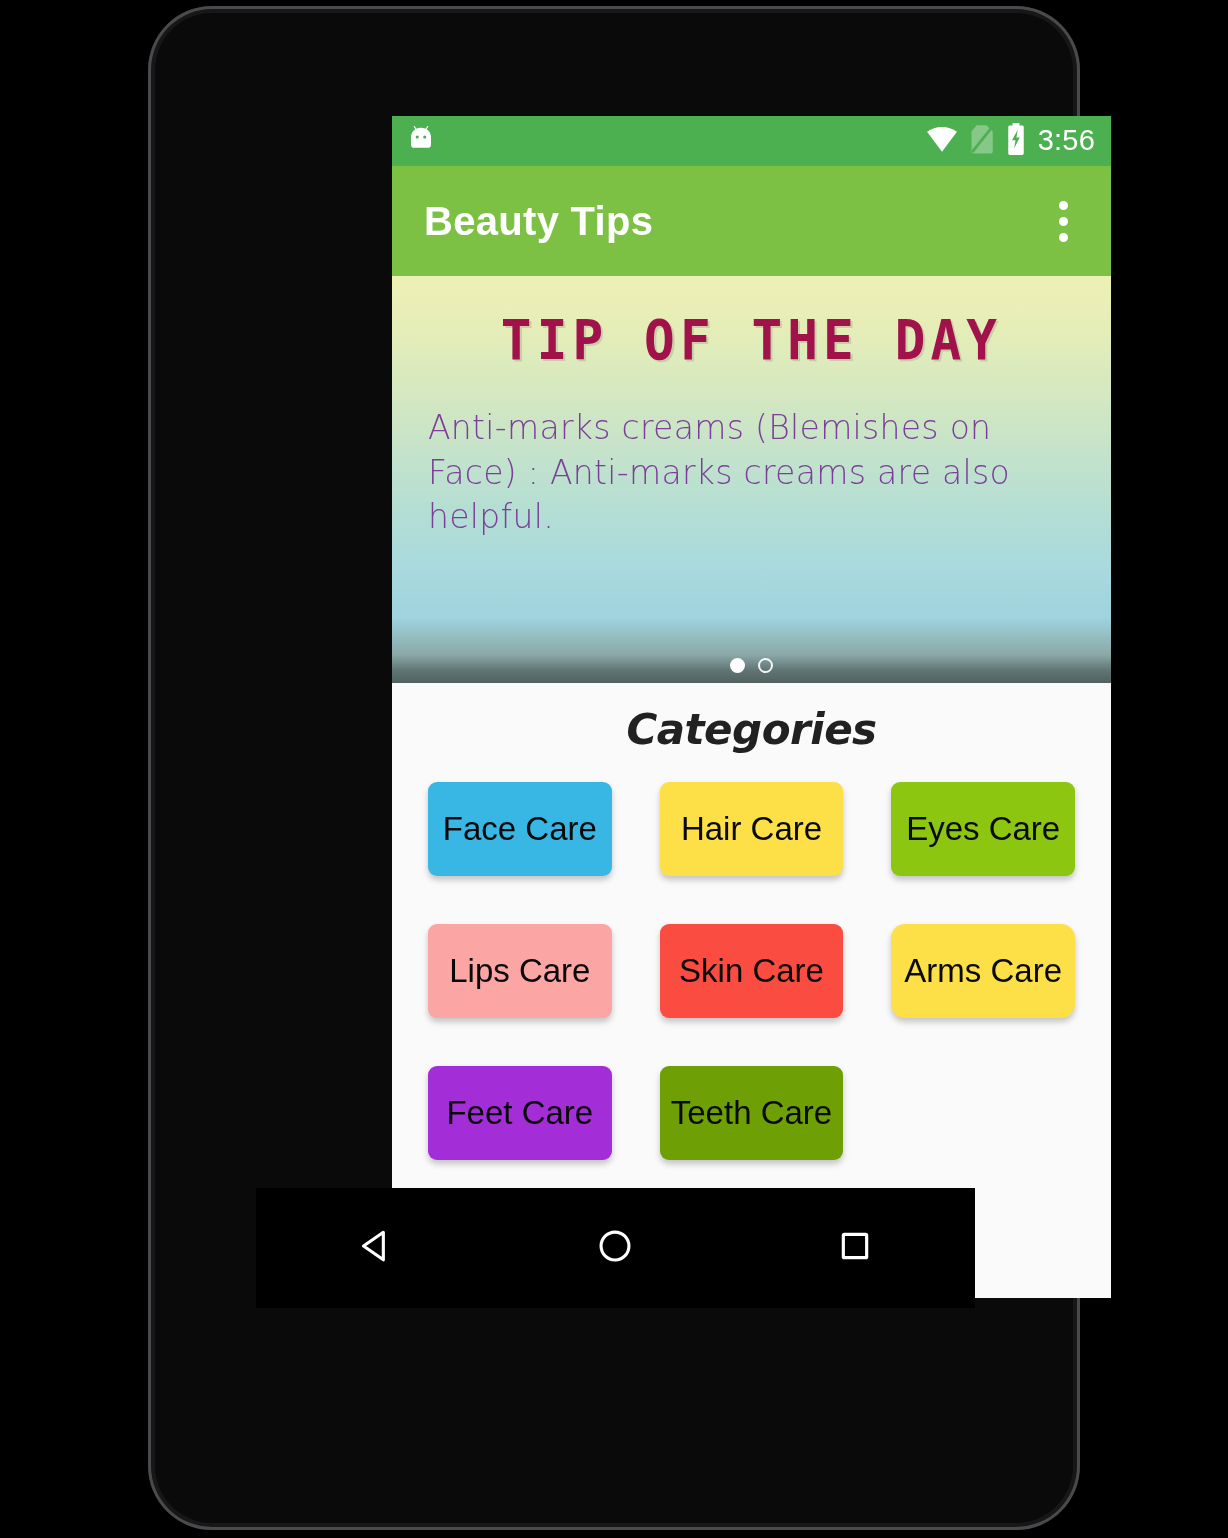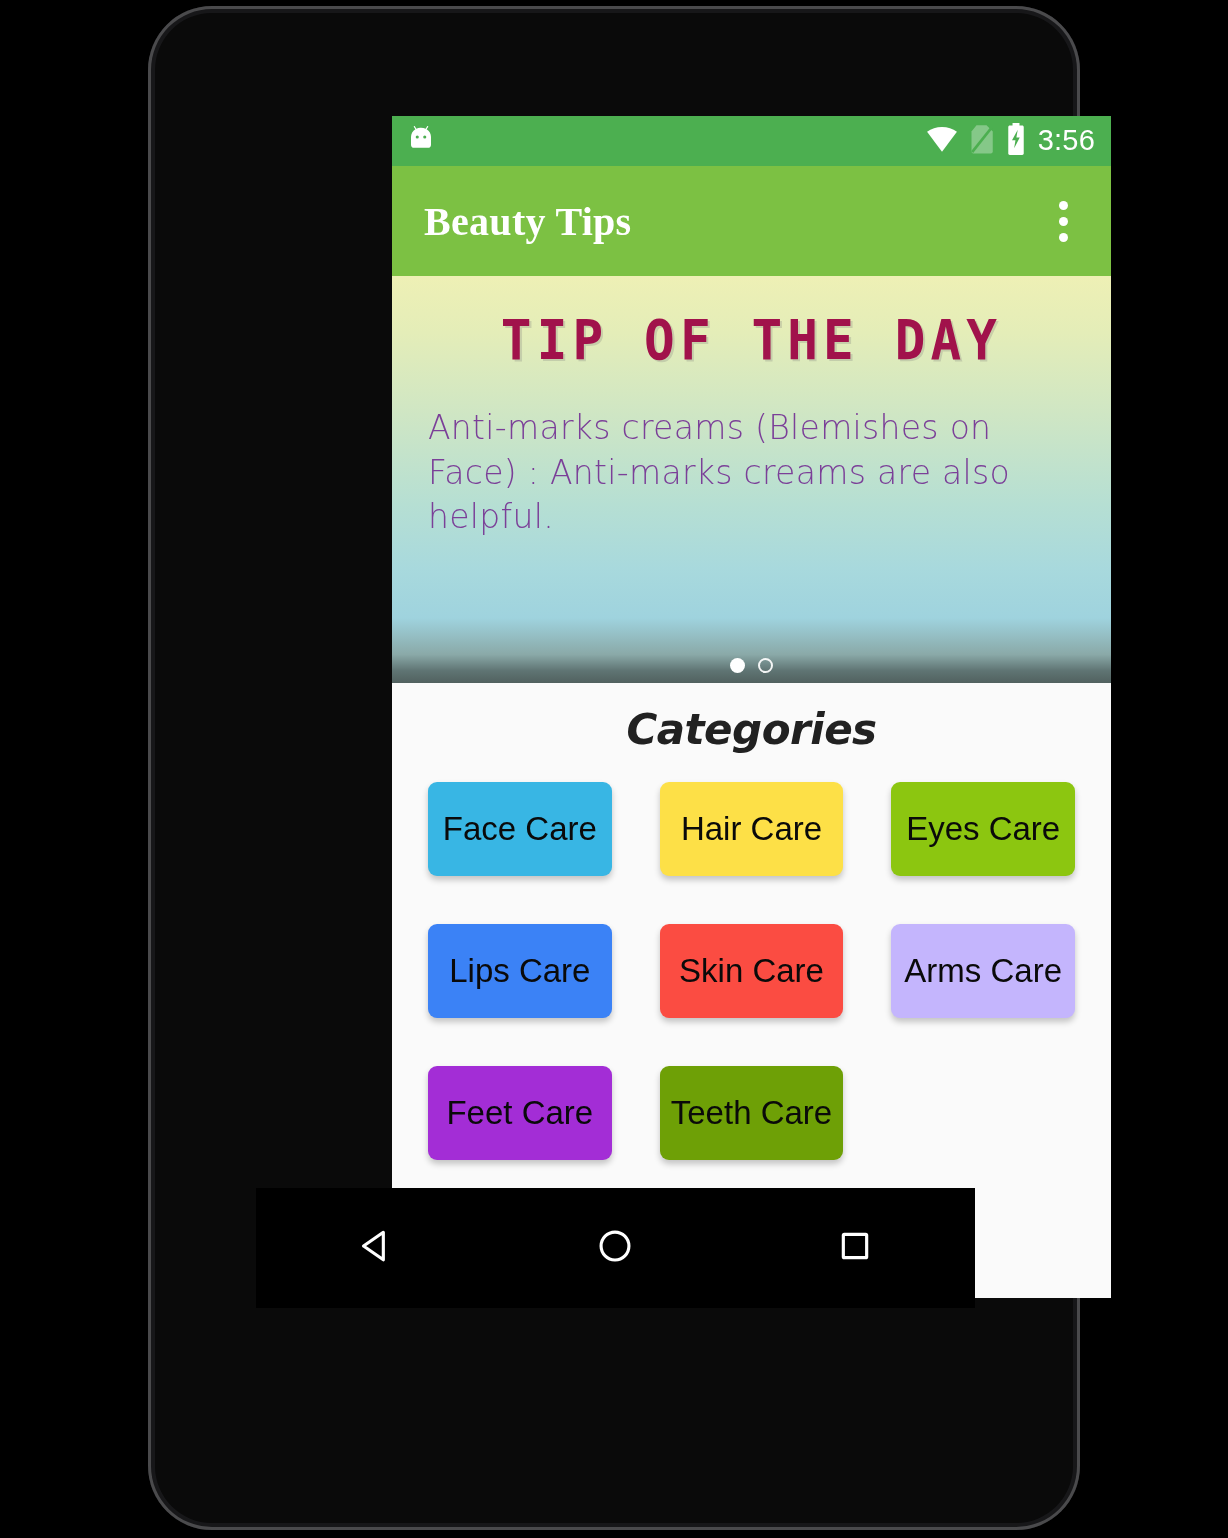--- a/index.html
+++ b/index.html
@@ -70,21 +70,20 @@
 
   
   #app-bar {
     height: 110px;
     background: #7CC143;
     display: flex;
     align-items: center;
     padding: 0 26px 0 32px;
     box-sizing: border-box;
     position: relative;
-    font-family: Liberation Serif, serif;
   }
   #app-title {
     color: #ffffff;
     font-size: 40px;
     font-weight: bold;
     letter-spacing: 0.3px;
     flex: 1;
   }
   #overflow-menu {
     width: 44px;
@@ -285,27 +284,27 @@
       <div id="category-grid">
         <button class="category-btn" style="background: rgb(56, 182, 228);">
           <span>Face Care</span>
         </button>
         <button class="category-btn" style="background: #fde047;">
           <span>Hair Care</span>
         </button>
         <button class="category-btn" style="background: rgb(140, 198, 16);">
           <span>Eyes Care</span>
         </button>
-        <button class="category-btn" style="background: #3b82f6;">
+        <button class="category-btn" style="background: #fca5a5;">
           <span>Lips Care</span>
         </button>
         <button class="category-btn" style="background: rgb(251, 76, 66);">
           <span>Skin Care</span>
         </button>
-        <button class="category-btn" style="background: #c4b5fd;">
+        <button class="category-btn" style="background: #fde047; border-radius: 14px;">
           <span>Arms Care</span>
         </button>
         <button class="category-btn" style="background: rgb(163, 45, 214);">
           <span>Feet Care</span>
         </button>
         <button class="category-btn" style="background: rgb(110, 160, 6);">
           <span>Teeth Care</span>
         </button>
       </div>
     </div>

